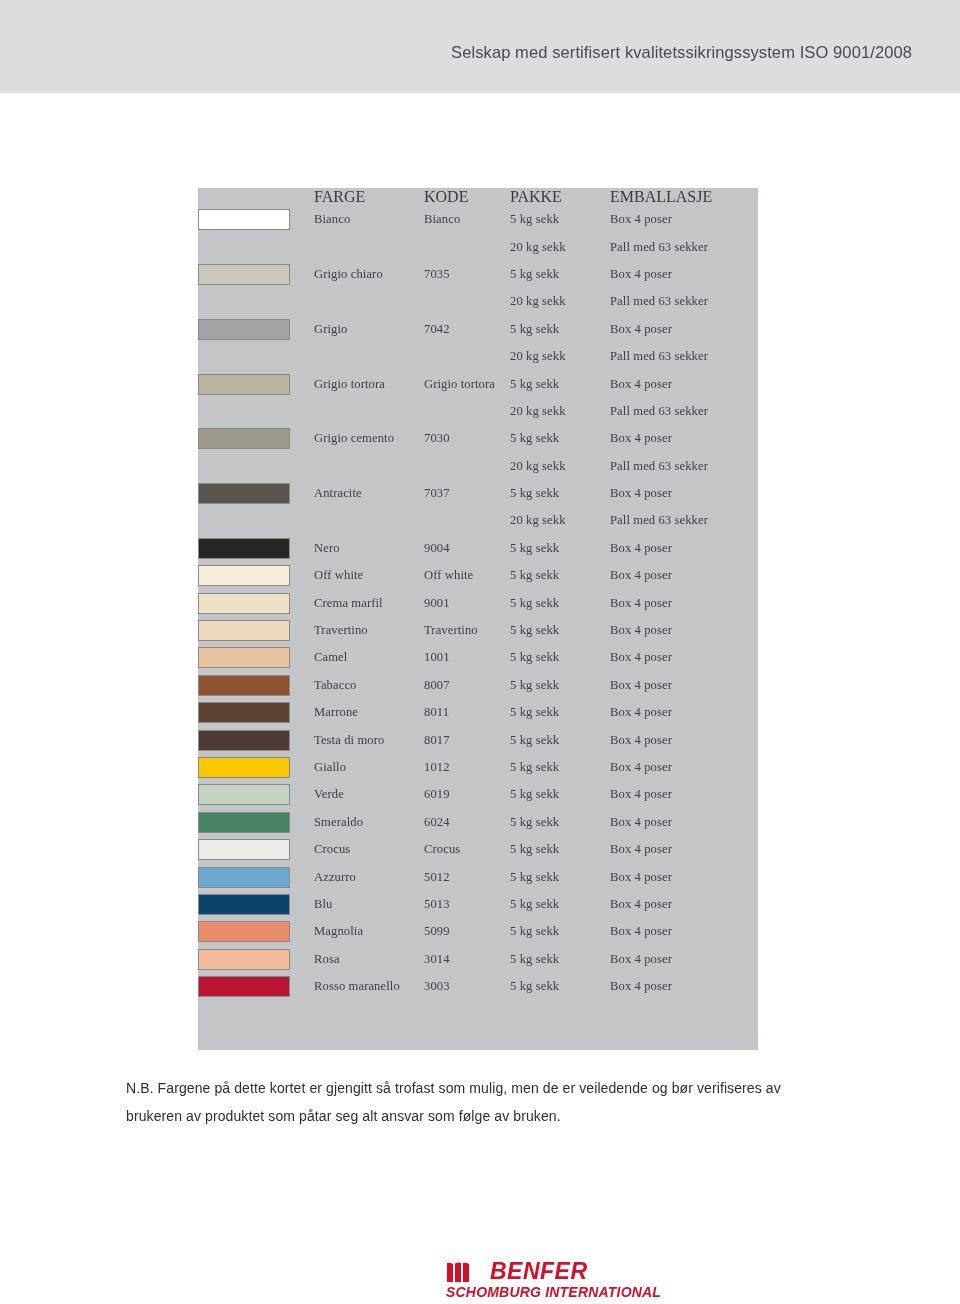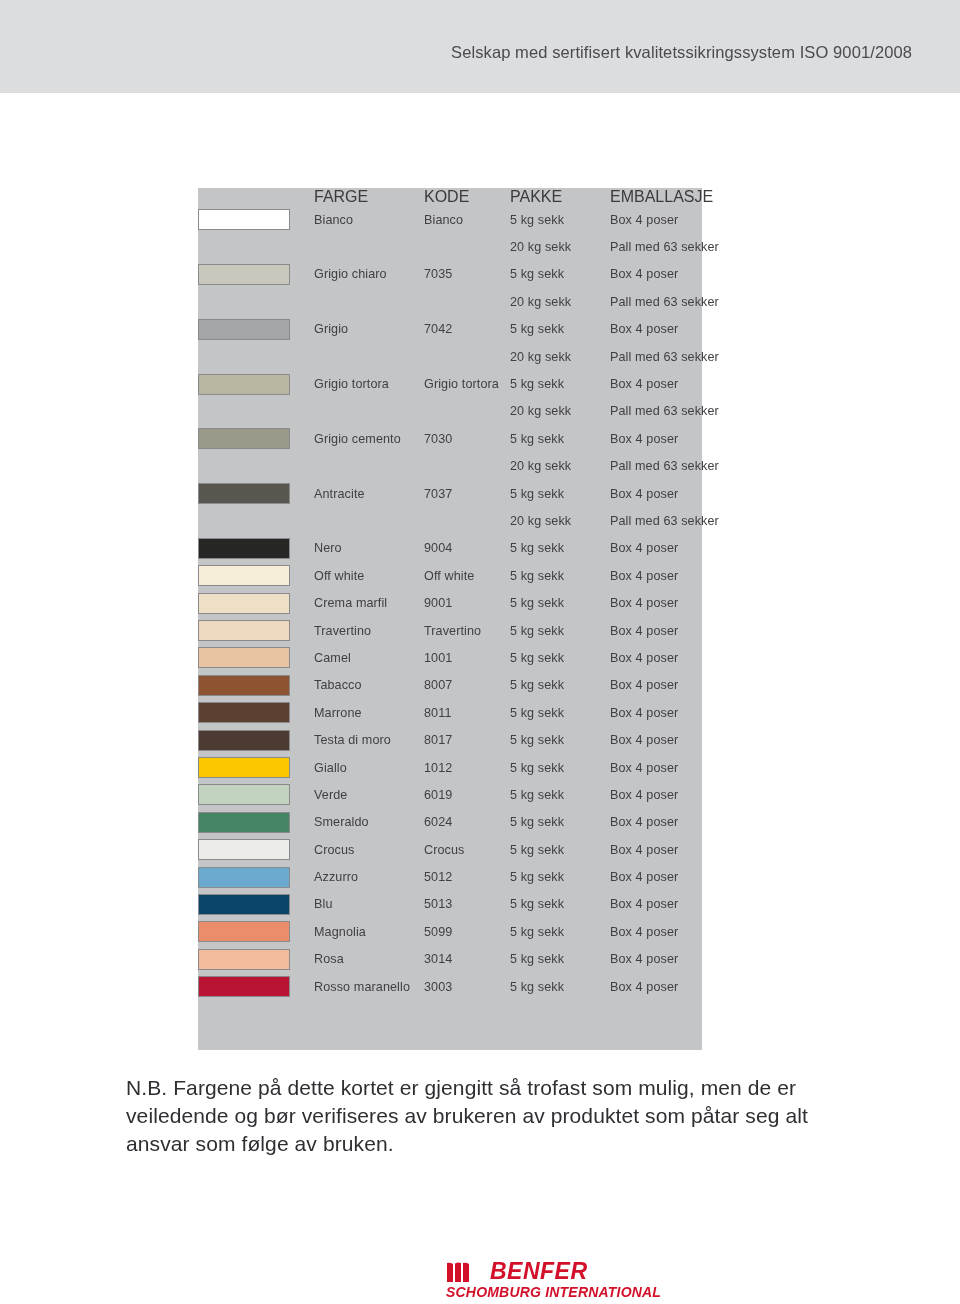--- a/index.html
+++ b/index.html
@@ -34,23 +34,24 @@
     color: #4a4a4f;
     white-space: nowrap;
     transform: translateY(-50%);
   }
 
   
   #color-table-panel {
     position: absolute;
     left: 198px;
     top: 188px;
-    width: 504px;
+    width: 560px;
     height: 862px;
     background: #c4c5c7;
+    font-family: Liberation Serif, serif;
   }
 
   #color-table {
     position: absolute;
     left: 0;
     top: 0;
     width: 532px;
     border-collapse: collapse;
   }
   #color-table td, #color-table th {
@@ -91,21 +92,21 @@
     height: 21px;
     display: block;
   }
 
   
   #disclaimer {
     position: absolute;
     left: 126px;
     top: 1074px;
     width: 714px;
-    font-size: 21px;
+    font-size: 14px;
     line-height: 28px;
     color: #2f2f33;
     letter-spacing: 0.1px;
   }
 
   
   #footer-logo {
     position: absolute;
     left: 446px;
     top: 1258px;

